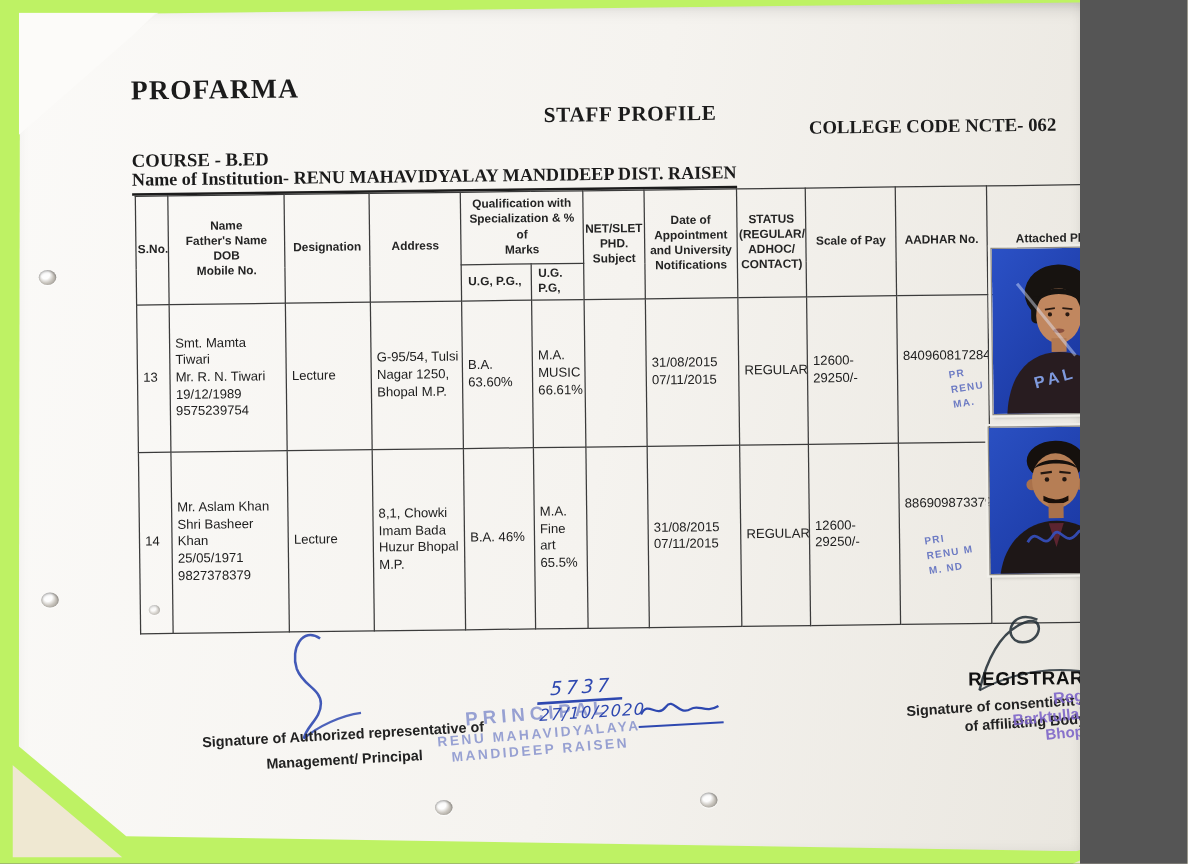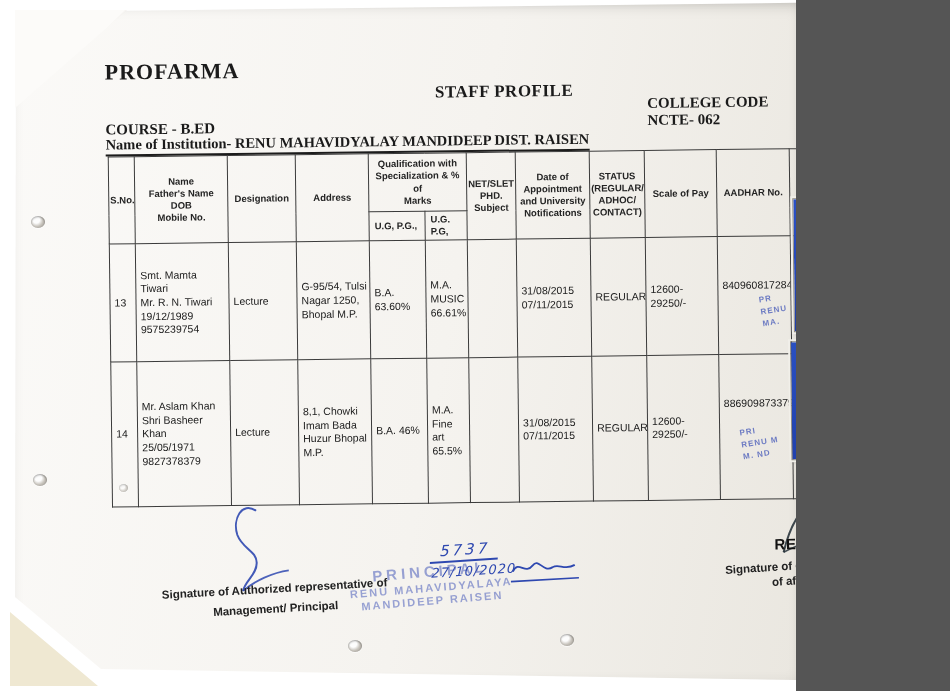--- a/index.html
+++ b/index.html
@@ -1,17 +1,17 @@
 <!DOCTYPE html>
 <html style="--ink-blue: #2e48b0; --stamp-blue: #4256b8; --stamp-purple: #7b62c8; --photo-bg: #1c3fae;"><head>
 <meta charset="utf-8">
 <style>
   * { margin:0; padding:0; box-sizing:border-box; }
   body { background:#555; font-family:"Liberation Sans", sans-serif; }
-  .scene { position:relative; width:796px; height:691px; overflow:hidden; background:#ffffff; }
+  .scene { position:relative; width:864px; height:691px; overflow:hidden; background:#bef264; }
 
   
   .beige-bl { position:absolute; inset:0; background:#efe8d2;
     clip-path:polygon(10px 612px, 98px 686px, 10px 686px); z-index:1; }
   .beige-br { position:absolute; inset:0; background:#e7e2cc;
     clip-path:polygon(858px 691px, 950px 651px, 950px 691px); z-index:1; }
 
   .paper { position:absolute; inset:0; z-index:2;
     background:linear-gradient(100deg,#fbfaf8 0%,#f5f3ef 55%,#eae7e0 100%);
     clip-path:polygon(16px 12px, 950px 1px, 950px 649px, 861px 681px, 101px 669px, 15px 597px);

